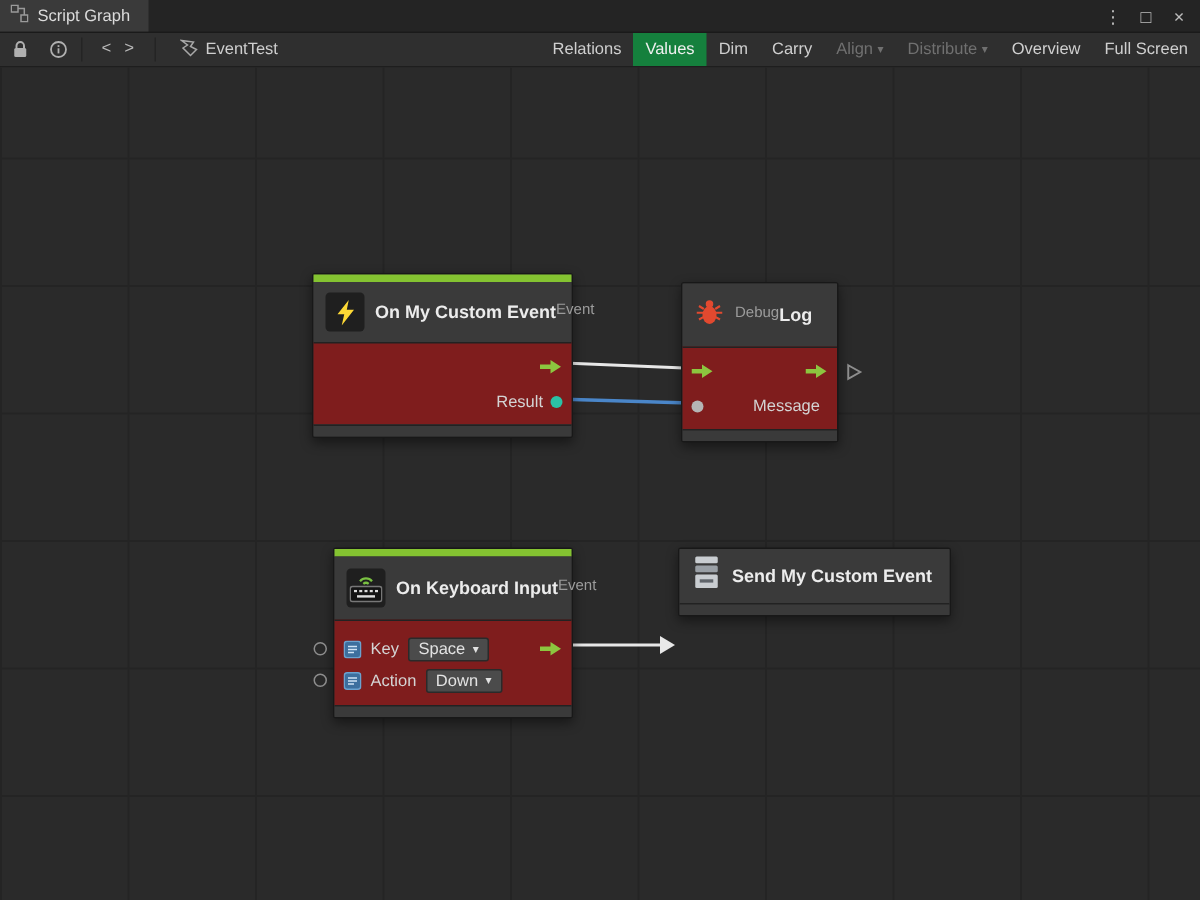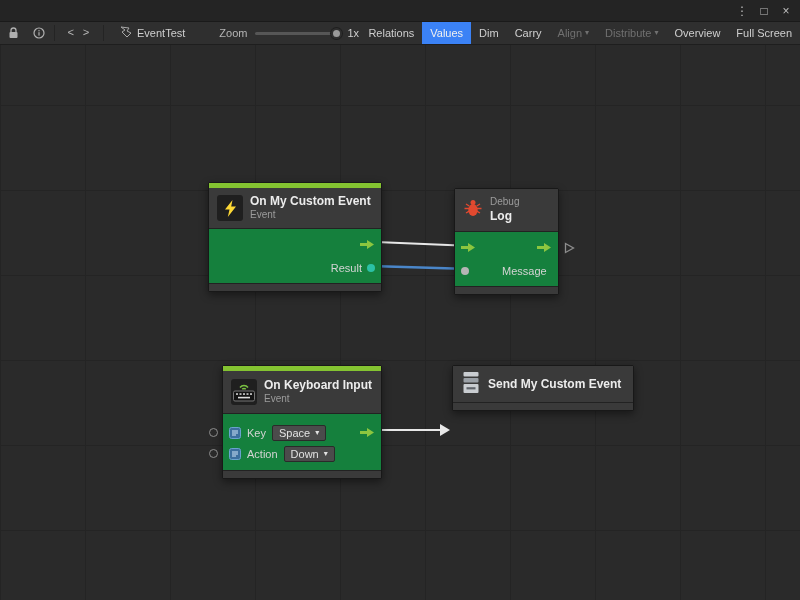--- a/index.html
+++ b/index.html
@@ -27,43 +27,43 @@
   .code-btn{display:flex;align-items:center;justify-content:center;width:44px;color:#b8b8b8;
     font-family:"Liberation Mono",monospace;font-size:11px;letter-spacing:1px;}
   .graph-ref{display:flex;align-items:center;gap:5px;padding:0 8px;margin-left:6px;text-align:right;}
   .zoom-cluster{display:flex;align-items:center;gap:8px;margin-left:26px;}
   .zoom-label{color:#b5b5b5;}
   .zoom-track{position:relative;width:84px;height:3px;background:#565656;border-radius:2px;}
   .zoom-knob{position:absolute;right:-3px;top:-4px;width:11px;height:11px;border-radius:50%;
     background:#9a9a9a;border:2px solid #2f2f2f;box-shadow:0 0 0 1px #1f1f1f;}
   .tb-buttons{margin-left:auto;display:flex;align-items:stretch;}
   .tb-btn{display:flex;align-items:center;padding:0 8px;gap:3px;white-space:nowrap;}
-  .tb-btn.active{background:#3b82f6;color:#f0f0f0;}
+  .tb-btn.active{background:#15803d;color:#f0f0f0;}
   .tb-btn.disabled{color:#707070;}
   .ddar{font-size:8px;line-height:1;}
 
   
   .canvas{position:absolute;top:45px;left:0;width:800px;height:555px;background-color:#2a2a2a;
     background-image:
       linear-gradient(to bottom, #242424 1px, transparent 1px),
       linear-gradient(to right, #242424 1px, transparent 1px);
     background-size:85px 85px;
     background-position:0 60px, 0 0;}
 
   .connections{position:absolute;top:0;left:0;width:800px;height:600px;z-index:1;pointer-events:none;}
 
   
   .node{position:absolute;z-index:2;background:#2d2d2d;border:1px solid #181818;border-radius:2px;
     box-shadow:0 3px 8px rgba(0,0,0,.45);}
   .accent{height:5px;background:#84c331;}
   .nhead{display:flex;align-items:center;gap:7px;padding:0 8px;height:40px;background:#3a3a3a;}
-  .ttl2{display:flex;flex-direction:column;justify-content:flex-end;line-height:1.25;}
+  .ttl2{display:flex;flex-direction:row;justify-content:flex-end;line-height:1.25;}
   .ntitle{font-size:12px;font-weight:bold;color:#ececec;white-space:nowrap;}
   .nsub{font-size:10px;color:#9c9c9c;white-space:nowrap;}
-  .nbody{background:#15803d;border-top:1px solid #222;}
+  .nbody{background:#7f1d1d;border-top:1px solid #222;}
   .pad4{padding:4px 0;}
   .pad8{padding:8px 0 6px 0;}
   .nfoot{height:8px;background:#3a3a3a;border-top:1px solid #222;}
   .row{position:relative;display:flex;align-items:center;padding:0 6px;}
   .h23{height:23px;gap:28px;}
   .h21{height:21px;}
   .end{justify-content:flex-end;gap:5px;}
   .between{justify-content:space-between;}
   .gap6{gap:6px;}
   .mlauto{margin-left:auto;}
@@ -80,20 +80,30 @@
     border-radius:2px;font-size:11px;display:flex;align-items:center;justify-content:center;margin-left:2px;}
   .typeicon{display:flex;flex:0 0 auto;}
   .ext-left{position:absolute;left:-14px;}
   .circ{width:9px;height:9px;border:1.5px solid #8d8d8d;border-radius:50%;background:transparent;}
   .ext-right{position:absolute;right:-17px;display:flex;align-items:center;}
 </style>
 </head>
 <body>
 
 <div class="titlebar">
+  <div class="tab">
+    <span>
+      <svg width="12" height="12" viewBox="0 0 12 12">
+          <rect x="0.5" y="0.5" width="4.5" height="4.5" fill="none" stroke="#9a9a9a"></rect>
+          <rect x="7" y="7" width="4.5" height="4.5" fill="none" stroke="#9a9a9a"></rect>
+          <path d="M5 2.7h4.2v4.3" fill="none" stroke="#9a9a9a"></path>
+        </svg>
+    </span>
+    <span>Script Graph</span>
+  </div>
   <div class="win-controls">
     <span class="win-btn">⋮</span>
     <span class="win-btn">□</span>
     <span class="win-btn">×</span>
   </div>
 </div>
 
 <div class="toolbar">
   <span class="tb-icon-btn">
     <svg width="11" height="12" viewBox="0 0 11 12">
@@ -114,27 +124,20 @@
 
   <span class="graph-ref">
     <span>
       <svg width="12" height="12" viewBox="0 0 12 12">
           <path d="M1 1l4 3-3 2 5 5 4-4-4-2 2-3z" fill="none" stroke="#a8a8a8"></path>
         </svg>
     </span>
     <span>EventTest</span>
   </span>
 
-  <span class="zoom-cluster">
-    <span class="zoom-label">Zoom</span>
-    <span class="zoom-track">
-      <span class="zoom-knob"></span>
-    </span>
-    <span>1x</span>
-  </span>
 
   <span class="tb-buttons">
     <span class="tb-btn">Relations</span>
     <span class="tb-btn active">Values</span>
     <span class="tb-btn">Dim</span>
     <span class="tb-btn">Carry</span>
     <span class="tb-btn disabled">
       <span>Align</span>
       <span class="ddar">▾</span>
     </span>

